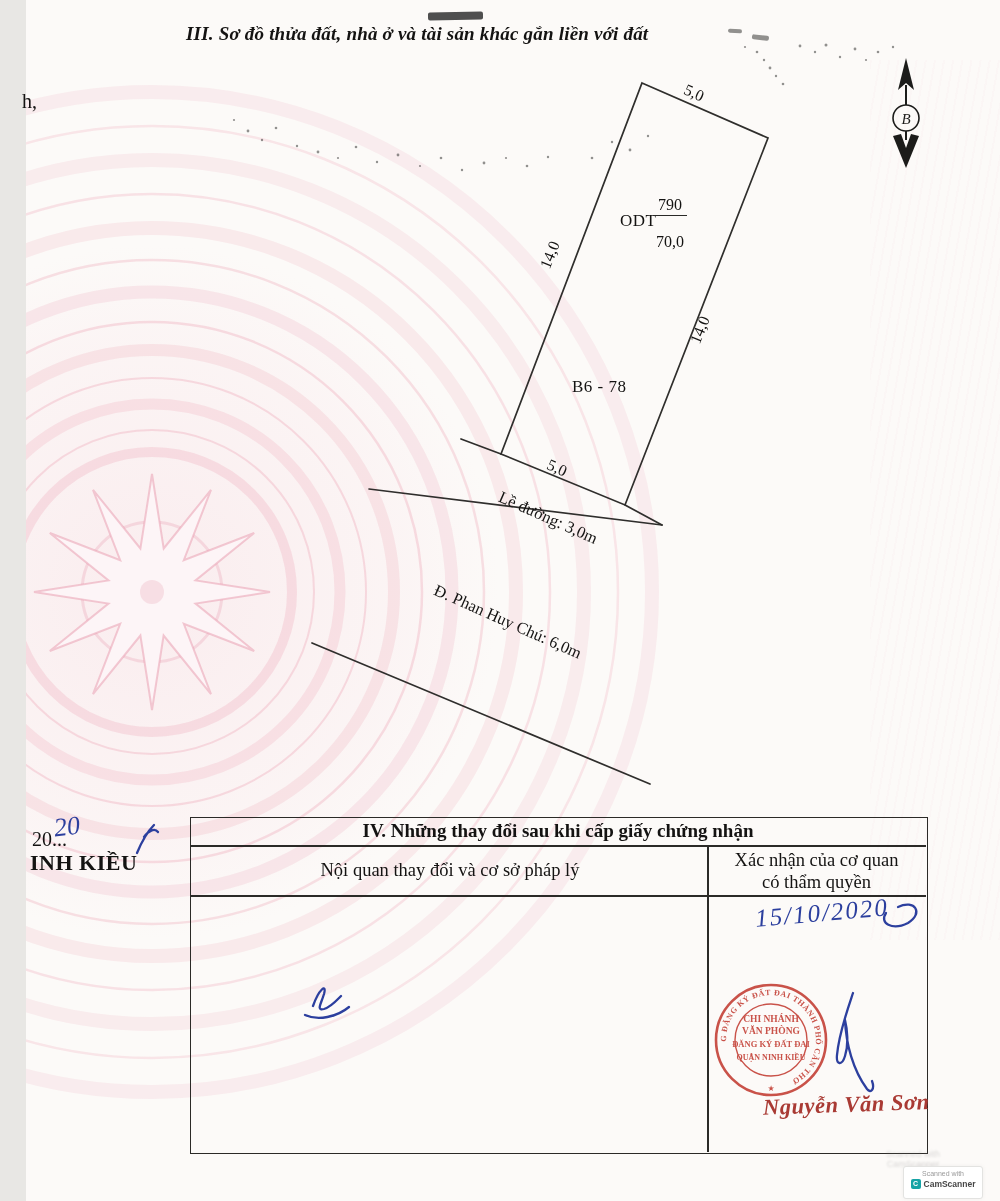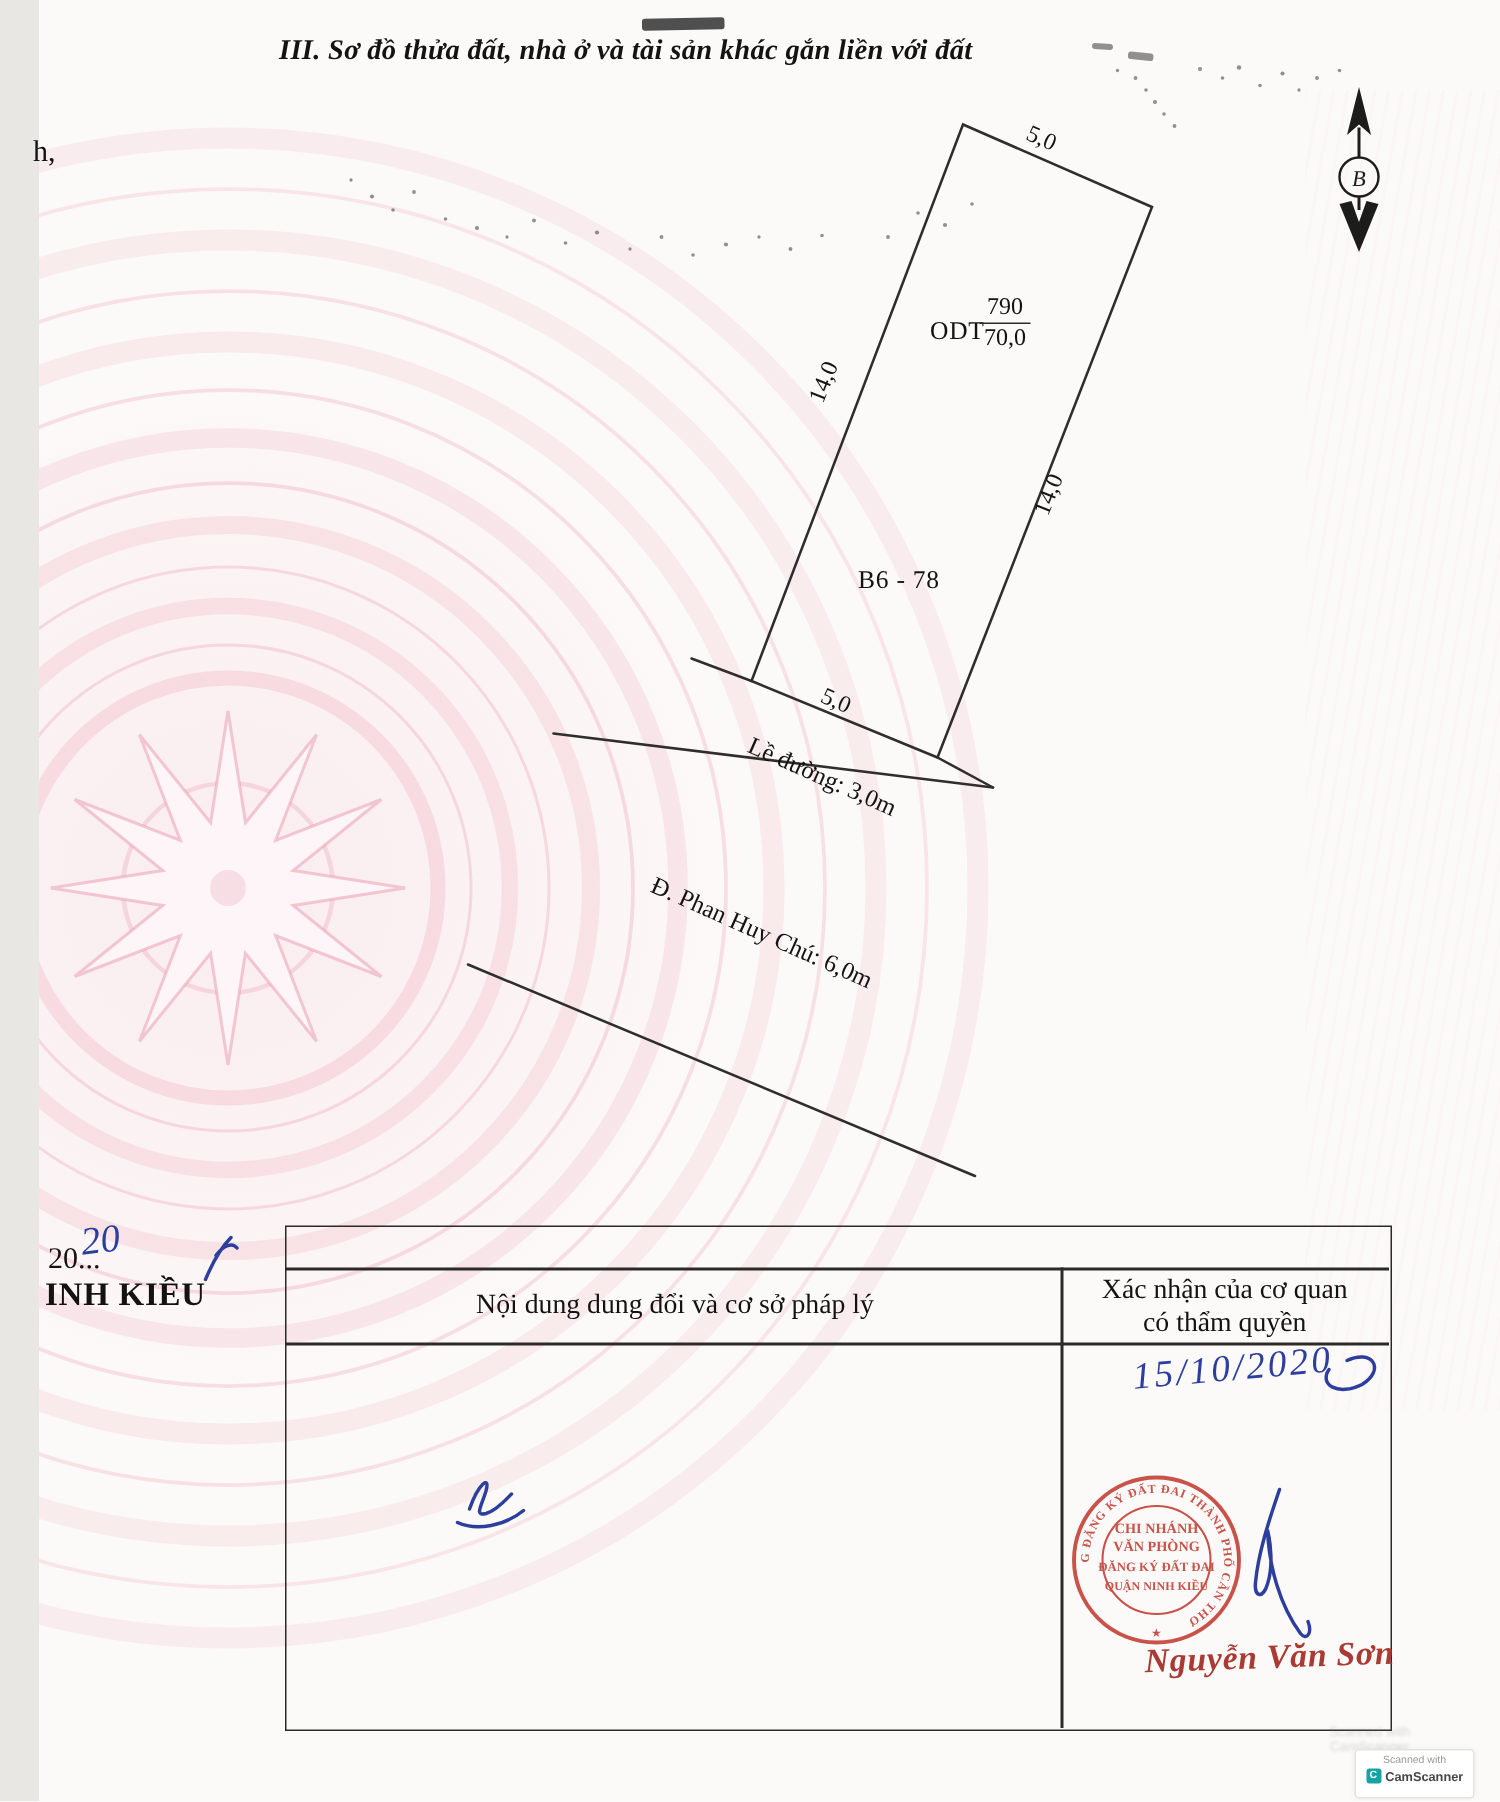--- a/index.html
+++ b/index.html
@@ -15,21 +15,21 @@
         background:repeating-linear-gradient(100deg, rgba(240,198,210,0.14) 0 2px, rgba(240,198,210,0) 2px 9px);}
   #leftstrip{left:0;top:0;width:26px;height:1201px;background:#e8e7e4;}
   #scanbar{left:428px;top:12px;width:55px;height:8px;background:#4f4f4f;border-radius:2px;transform:rotate(-1deg);}
   
   .doc-title{font-size:19px;font-weight:bold;letter-spacing:.2px;}
   .dim{font-size:16px;}
   .plotlbl{font-size:17px;letter-spacing:.5px;}
   .roadlbl{font-size:16.5px;}
   .frac{display:inline-block;text-align:center;font-size:16px;line-height:1.1;}
   .frac .top{display:block;padding:0 3px 1px 3px;}
-  .frac .bot{display:block;border-top:1.5px solid #2a2a28;padding:1px 3px 0 3px;}
+  .frac .bot{display:block;border-top:1.5px solid #2a2a28;padding:17px 3px 0 3px;}
   
   .tline{background:#2b2a27;}
   .tbl-title{font-size:19px;font-weight:bold;}
   .tbl-colhead{font-size:18.5px;line-height:22px;}
   .tbl-entry{font-size:17.5px;line-height:28.5px;}
   .office{font-size:15.5px;font-weight:bold;line-height:18px;}
   .hand-date{font-size:25px;font-style:italic;color:#2c3f9e;letter-spacing:2px;transform:rotate(-5deg);}
   .hand-year{font-size:26px;font-style:italic;color:#2c3f9e;transform:rotate(-7deg);}
   .signame{font-size:22.5px;font-style:italic;font-weight:bold;color:#a93a34;transform:rotate(-2deg);letter-spacing:.5px;}
   .margin-frag{font-size:20px;}
@@ -154,21 +154,22 @@
   </div>
   <div class="abs plotlbl" style="left:572px;top:377px;">B6 - 78</div>
   <div class="abs roadlbl nowrap" style="left:495px;top:508px;transform:rotate(24deg);">Lề đường: 3,0m</div>
   <div class="abs roadlbl nowrap" style="left:428px;top:612px;transform:rotate(24deg);">Đ. Phan Huy Chú: 6,0m</div>
 
   <div class="abs" style="left:190px;top:817px;width:736px;height:335px;border:1.7px solid #2b2a27;"></div>
   <div class="abs tline" style="left:190px;top:845px;width:736px;height:1.6px;"></div>
   <div class="abs tline" style="left:190px;top:895px;width:736px;height:1.6px;"></div>
   <div class="abs tline" style="left:707px;top:845px;width:1.6px;height:307px;"></div>
 
-  <div class="abs tbl-colhead ctr" style="left:210px;top:859px;width:480px;">Nội dung dung đổi và cơ sở pháp lý</div>
+  <div class="abs tbl-title ctr" style="left:190px;top:820px;width:736px;">IV. Những thay đổi sau khi cấp giấy chứng nhận</div>
+  <div class="abs tbl-colhead ctr" style="left:210px;top:859px;width:480px;">Nội quan thay đổi và cơ sở pháp lý</div>
   <div class="abs tbl-colhead ctr" style="left:707px;top:849px;width:219px;">
     <span style="display:block;">Xác nhận của cơ quan</span>
     <span style="display:block;">có thẩm quyền</span>
   </div>
 
   <div class="abs hand-date nowrap" style="left:755px;top:899px;">15/10/2020</div>
 
   <svg class="abs" style="left:705px;top:975px;" width="132" height="132" viewBox="0 0 132 132" opacity="0.88">
     <g fill="none" stroke="#c23b31">
       <circle cx="66" cy="65" r="55" stroke-width="2.6"></circle>

